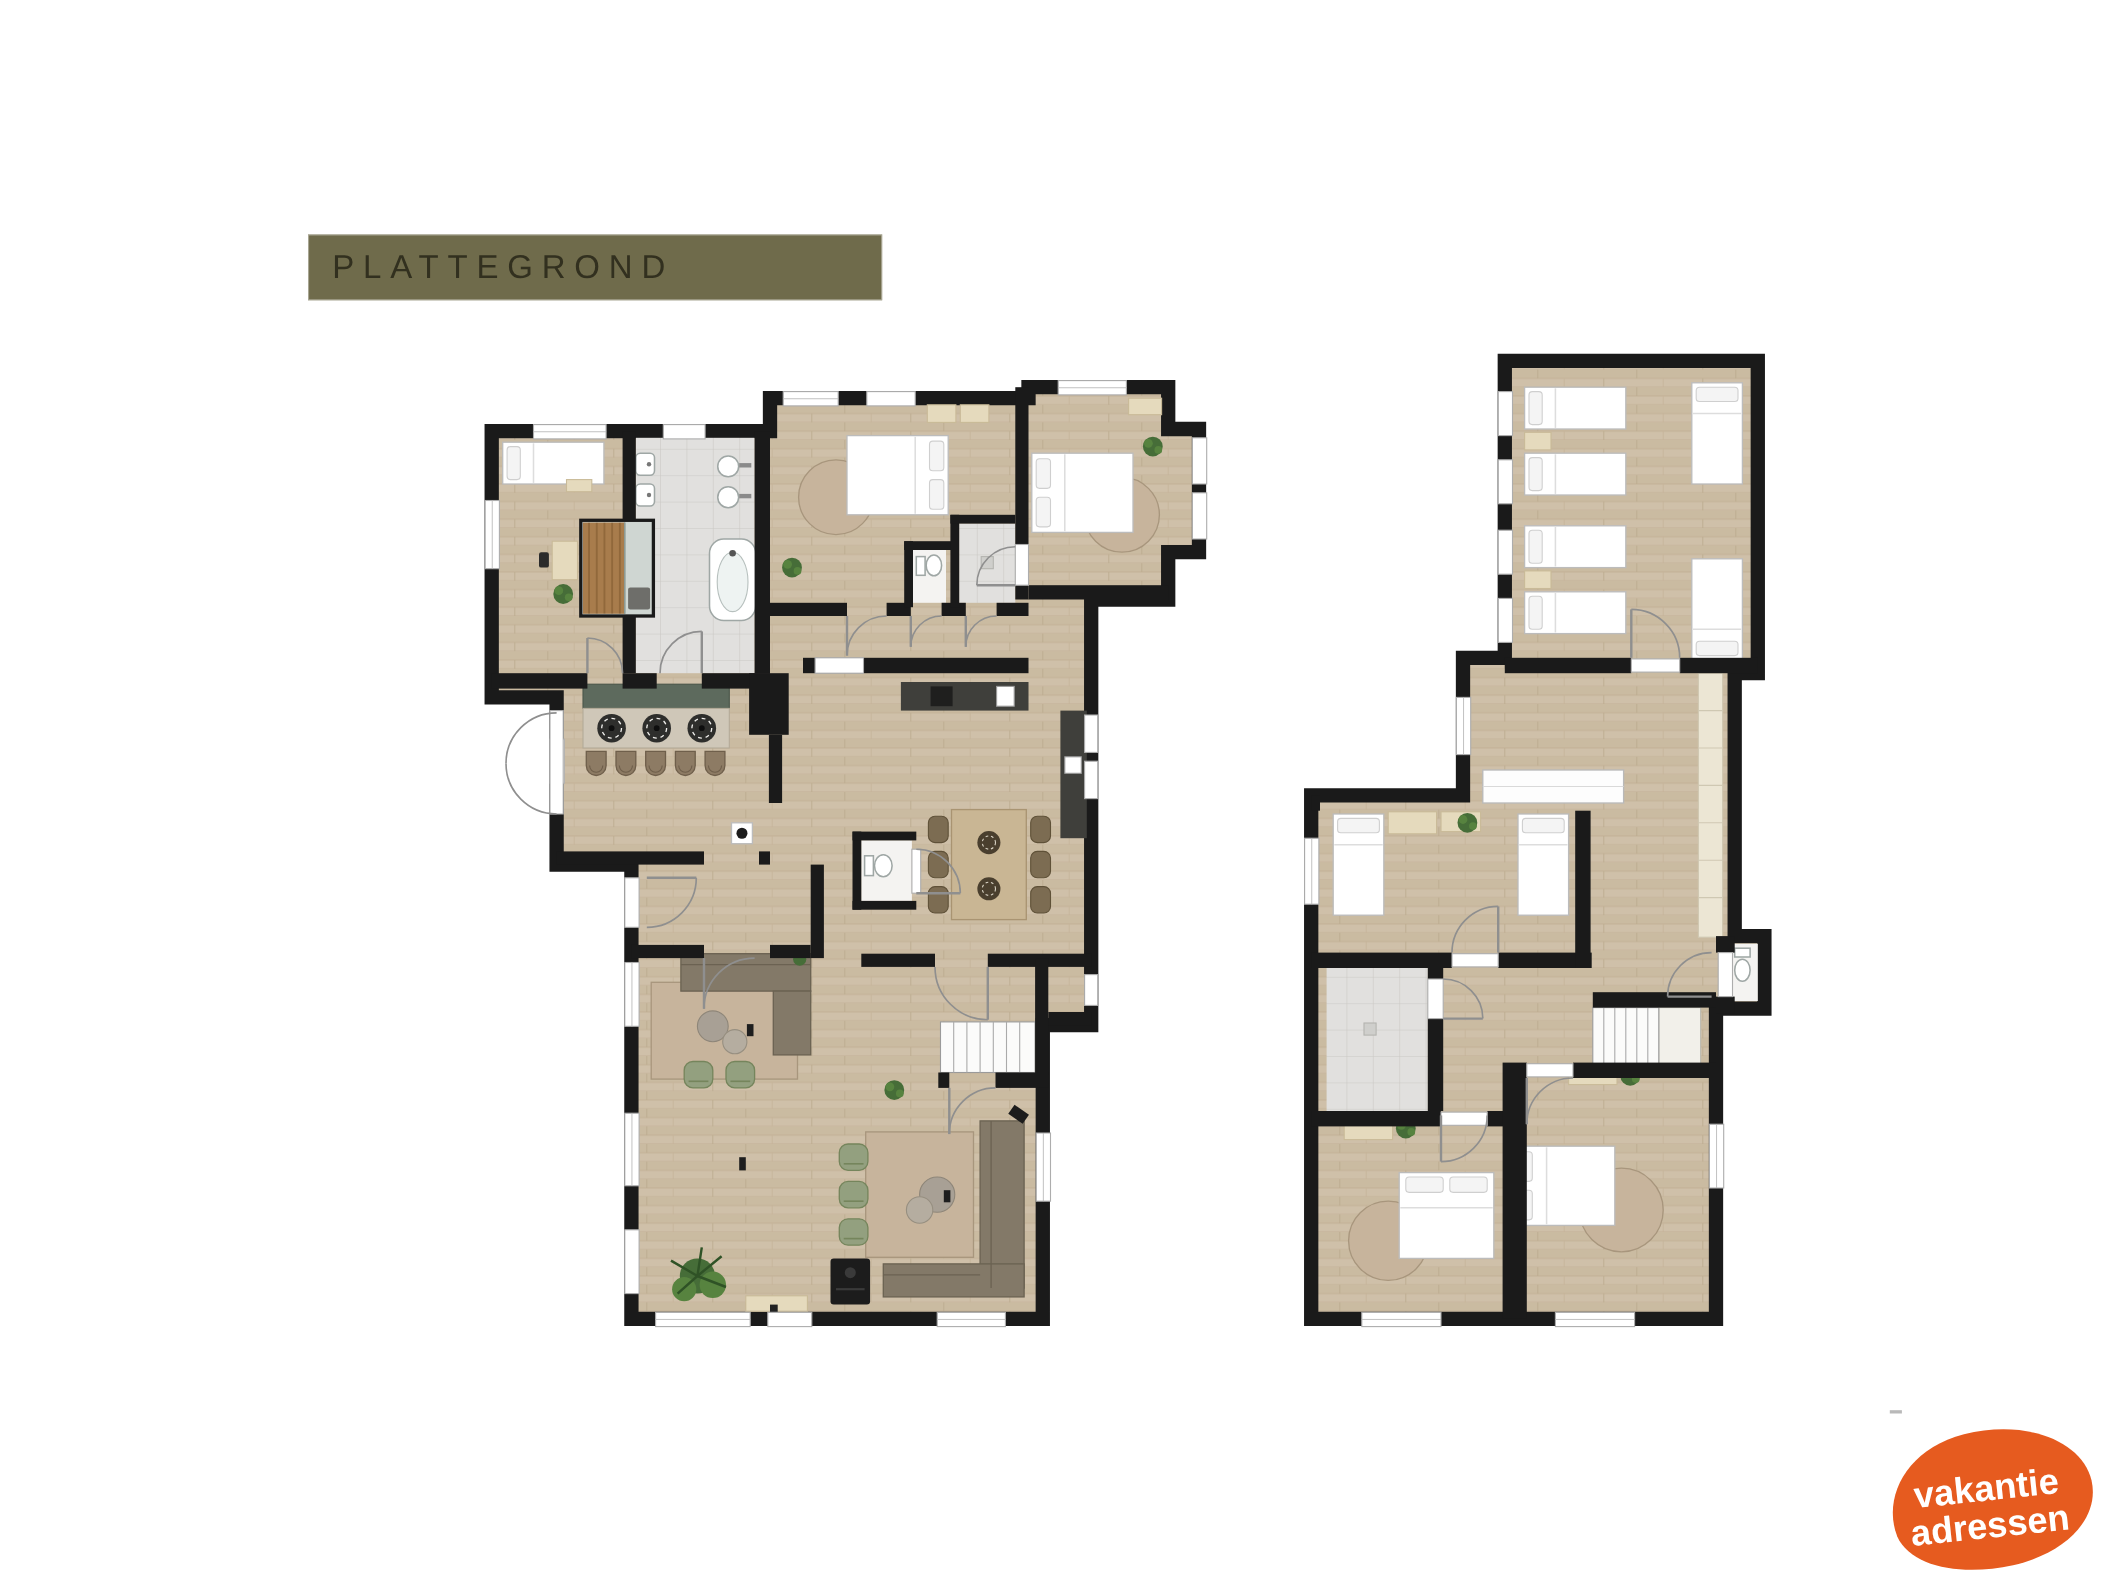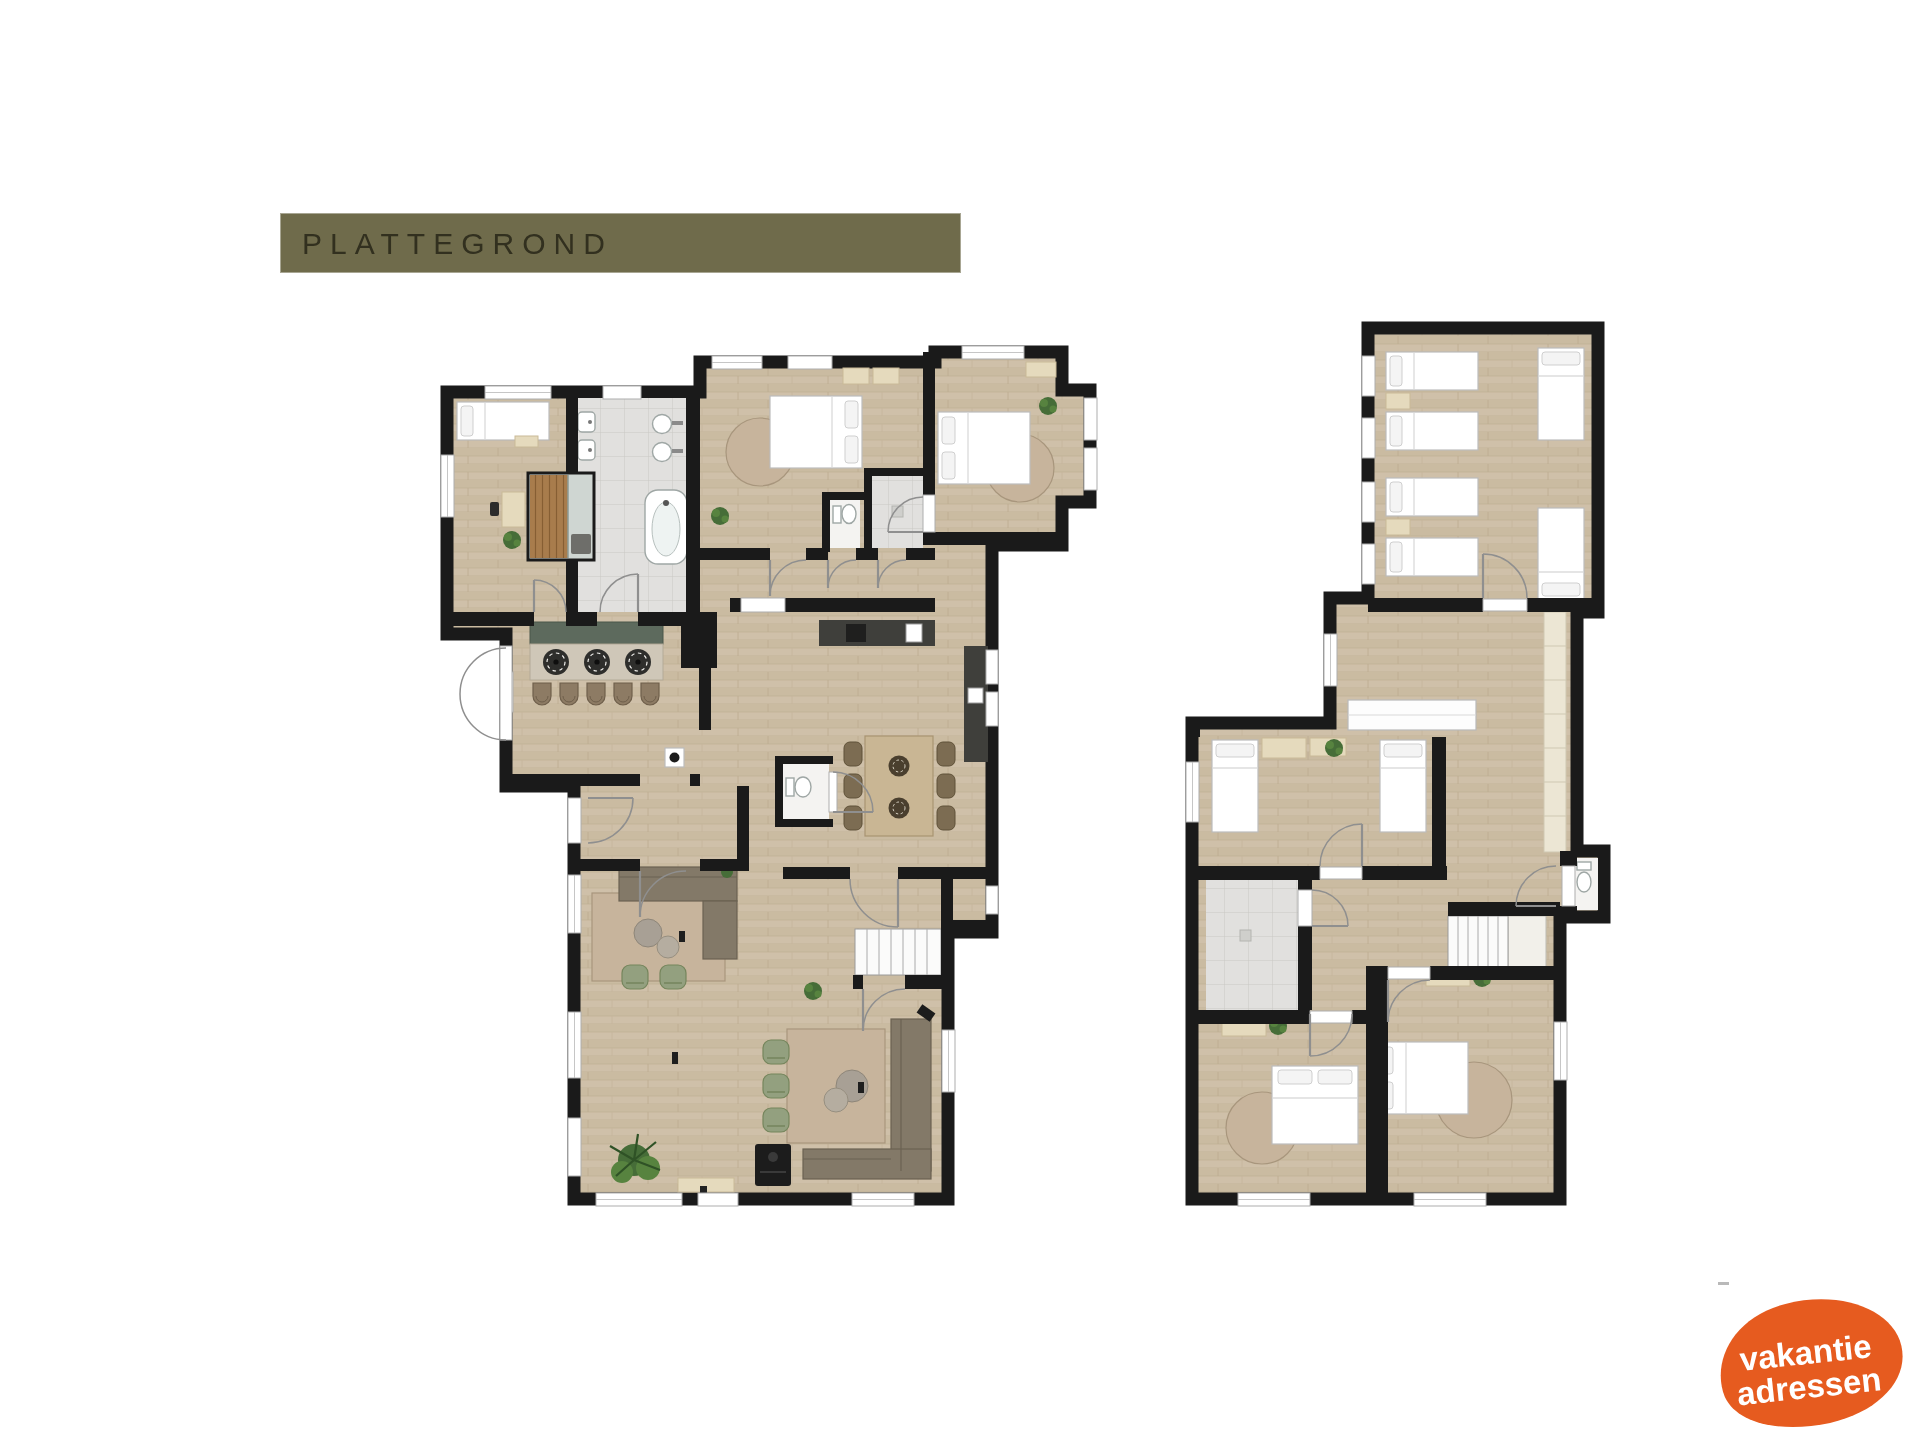--- a/index.html
+++ b/index.html
@@ -1,18 +1,18 @@
 <!DOCTYPE html>
 <html style="--background: #ffffff; --title-bg: #6f6b4b; --title-text: #32301f; --wall: #1a1a1a; --floor-wood: #cdbea6; --floor-tile: #e1e0de; --island-top: #5d6a5d; --chair-green: #93a07f; --sofa: #837968; --rug: #c7b49c; --sauna-wood: #a87c4c; --logo-bg: #e65b1f; --logo-text: #ffffff;"><head>
 <meta charset="utf-8">
 <style>
   html,body{margin:0;padding:0;background:#ffffff;}
   #stage{position:relative;width:1920px;height:1440px;background:var(--background,#ffffff);overflow:hidden;
          font-family:"Liberation Sans", sans-serif;}
-  #titlebar{position:absolute;left:280px;top:213px;width:681px;height:60px;
+  #titlebar{position:absolute;left:280px;top:213px;width:522px;height:60px;
             background:var(--title-bg,#6f6b4b);color:var(--title-text,#32301f);
             font-size:30px;letter-spacing:8px;line-height:62px;padding-left:22px;box-sizing:border-box;
             font-family:"Liberation Sans", sans-serif;box-shadow:0 0 0 1px rgba(255,255,255,.4) inset;}
   #plans{position:absolute;left:0;top:0;width:1920px;height:1440px;}
   svg{display:block;}
   .wall{fill:var(--wall,#1a1a1a);}
   .win{fill:#ffffff;stroke:#adadad;stroke-width:1;}
   .winline{stroke:#b8b8b8;stroke-width:.8;fill:none;}
   .arc{fill:none;stroke:#8f8f8f;stroke-width:1.5;}
   .leaf{stroke:#8f8f8f;stroke-width:2.2;}

